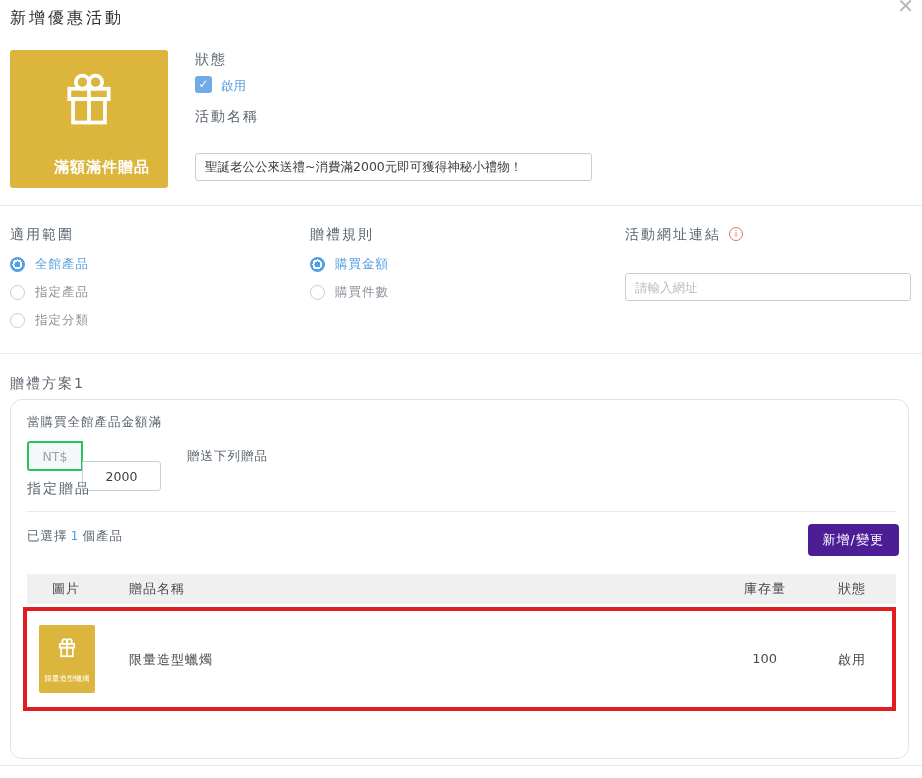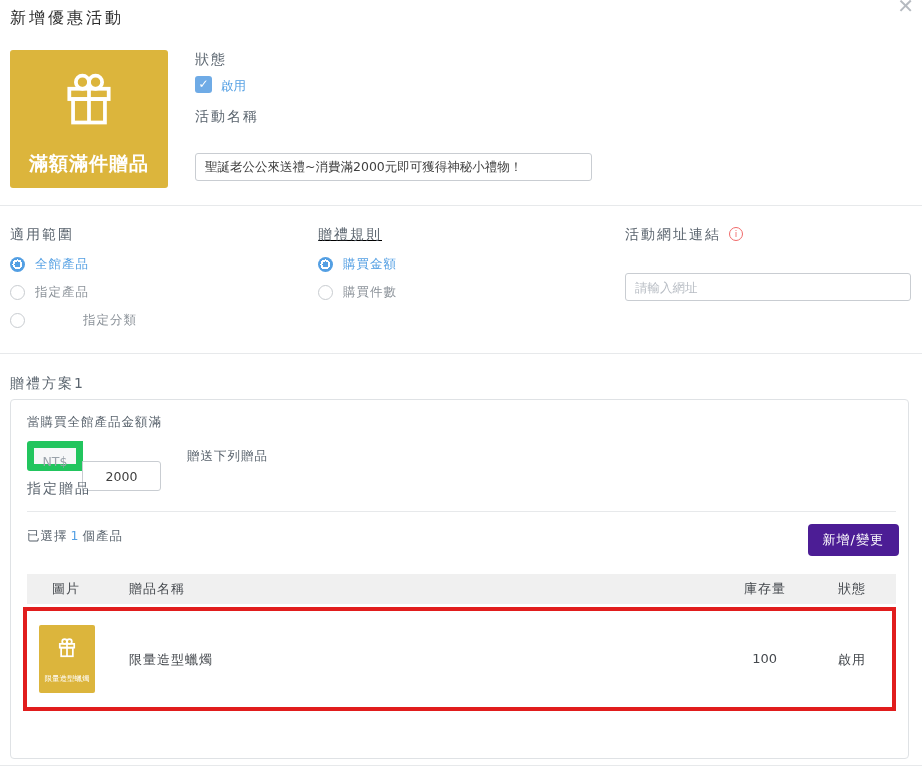--- a/index.html
+++ b/index.html
@@ -6,59 +6,59 @@
   html,body { width:922px; height:778px; background:#fff; overflow:hidden;
     font-family:"DejaVu Sans","Liberation Sans",sans-serif; }
   .abs { position:absolute; }
   #page { position:relative; width:922px; height:778px; background:#fff; }
 
   .close-x { top:-4px; right:8px; font-size:20px; color:#b5bac0; cursor:pointer; line-height:1; }
   .page-title { top:8px; left:10px; font-size:16px; font-weight:normal; color:#2b2b2b; letter-spacing:3px; }
 
   .promo-card { left:10px; top:50px; width:158px; height:138px; background:#dcb53c; border-radius:3px; }
   .promo-card svg { position:absolute; left:49px; top:20px; }
-  .promo-label { position:absolute; bottom:11px; width:100%; text-align:center; color:#fff;
-    font-weight:bold; font-size:19px; letter-spacing:1px; }
+  .promo-label { position:absolute; bottom:11px; width:100%; text-align:left; color:#fff;
+    font-weight:bold; font-size:15px; letter-spacing:1px;padding-left:44px; }
 
   .sec-label { font-size:14px; color:#5a646e; letter-spacing:2px; }
   .status-label { left:195px; top:51px; }
   .checkbox { left:195px; top:76px; width:17px; height:17px; background:#6fabe6; border-radius:3px;
     color:#fff; font-size:12px; text-align:center; line-height:17px; cursor:pointer; }
   .checkbox-label { left:221px; top:78px; font-size:12.5px; color:#539fe3; cursor:pointer; }
   .name-label { left:195px; top:108px; }
   .text-input { border:1px solid #c9cdd2; border-radius:3px; font-size:12.5px; color:#404040;
     padding:0 9px; outline:none; font-family:inherit;margin-top:20px; }
   .text-input::placeholder { color:#b8bdc4; }
   .name-input { left:195px; top:133px; width:397px; height:28px; }
 
   .divider { left:0; width:922px; height:1px; background:#e7e9eb; }
   .d1 { top:205px; } .d2 { top:353px; } .d3 { top:765px; }
 
   .col-title { font-size:14px; color:#5a646e; letter-spacing:2px; }
   .scope-col { left:10px; top:226px; width:290px; }
-  .rule-col { left:318px; top:226px; width:290px;text-decoration:underline; }
+  .rule-col { left:310px; top:226px; width:290px; }
   .url-col { left:625px; top:226px; width:290px; }
   .option-row { position:absolute; left:0; display:flex; align-items:center; cursor:pointer; }
   .radio { width:15px; height:15px; border-radius:50%; margin-right:10px; flex:0 0 15px; }
   .radio.on { background:radial-gradient(circle,#539fe3 0 3px,#fff 3px 5px,#539fe3 5px 7.5px); }
   .radio.off { border:1px solid #c8ccd0; background:#fff; }
   .option-label { font-size:12.5px; letter-spacing:1px; }
   .option-row.sel .option-label { color:#539fe3; }
   .option-row.unsel .option-label { color:#8b9299; }
-  .o1 { top:30px; } .o2 { top:58px; } .o3 { top:86px;gap:48px; }
+  .o1 { top:30px; } .o2 { top:58px; } .o3 { top:86px; }
 
   .info-icon { display:inline-block; width:14px; height:14px; border:1px solid #f06a6a; border-radius:50%;
     color:#f06a6a; font-size:9px; text-align:center; line-height:13px; vertical-align:2px; margin-left:8px;
     letter-spacing:0; font-style:normal; }
   .url-input { position:absolute; left:0; top:27px; width:286px; height:28px; }
 
   .plan-title { left:10px; top:375px; font-size:14px; color:#5a646e; letter-spacing:2px; }
-  .plan-card { left:10px; top:399px; width:899px; height:360px; border:1px solid #dfe2e5; border-radius:4px; background:#fff; }
+  .plan-card { left:10px; top:399px; width:899px; height:360px; border:1px solid #dfe2e5; border-radius:12px; background:#fff; }
   .cond-label { left:16px; top:14px; font-size:12.5px; color:#5a646e; letter-spacing:1px; }
-  .addon { left:16px; top:41px; width:56px; height:30px; background:#f6f7f8; border:7px solid #22c55e;
+  .addon { left:16px; top:41px; width:56px; height:30px; background:#f6f7f8; border:2px solid #22c55e;
     border-radius:3px 0 0 3px; color:#9aa2aa; font-size:12.5px; text-align:center; line-height:28px; }
   .amount-input { left:71px; top:41px; width:79px; height:30px; border-radius:0 3px 3px 0; text-align:center; }
   .cond-suffix { left:176px; top:48px; font-size:12.5px; color:#5a646e; letter-spacing:1px; }
   .gift-sec-title { left:16px; top:80px; font-size:14px; color:#5a646e; letter-spacing:2px; }
   .inner-divider { left:16px; top:111px; width:869px; height:1px; background:#e7e9eb; }
   .selected-line { left:16px; top:128px; font-size:12.5px; color:#5a646e; letter-spacing:1px; }
   .selected-line .count { color:#539fe3; padding:0 3px; }
   .add-btn { right:9px; top:124px; background:#4c1d95; color:#fff; border:none; border-radius:4px;
     font-size:13px; letter-spacing:1px; padding:7px 15px; cursor:pointer; font-family:inherit; }
 

